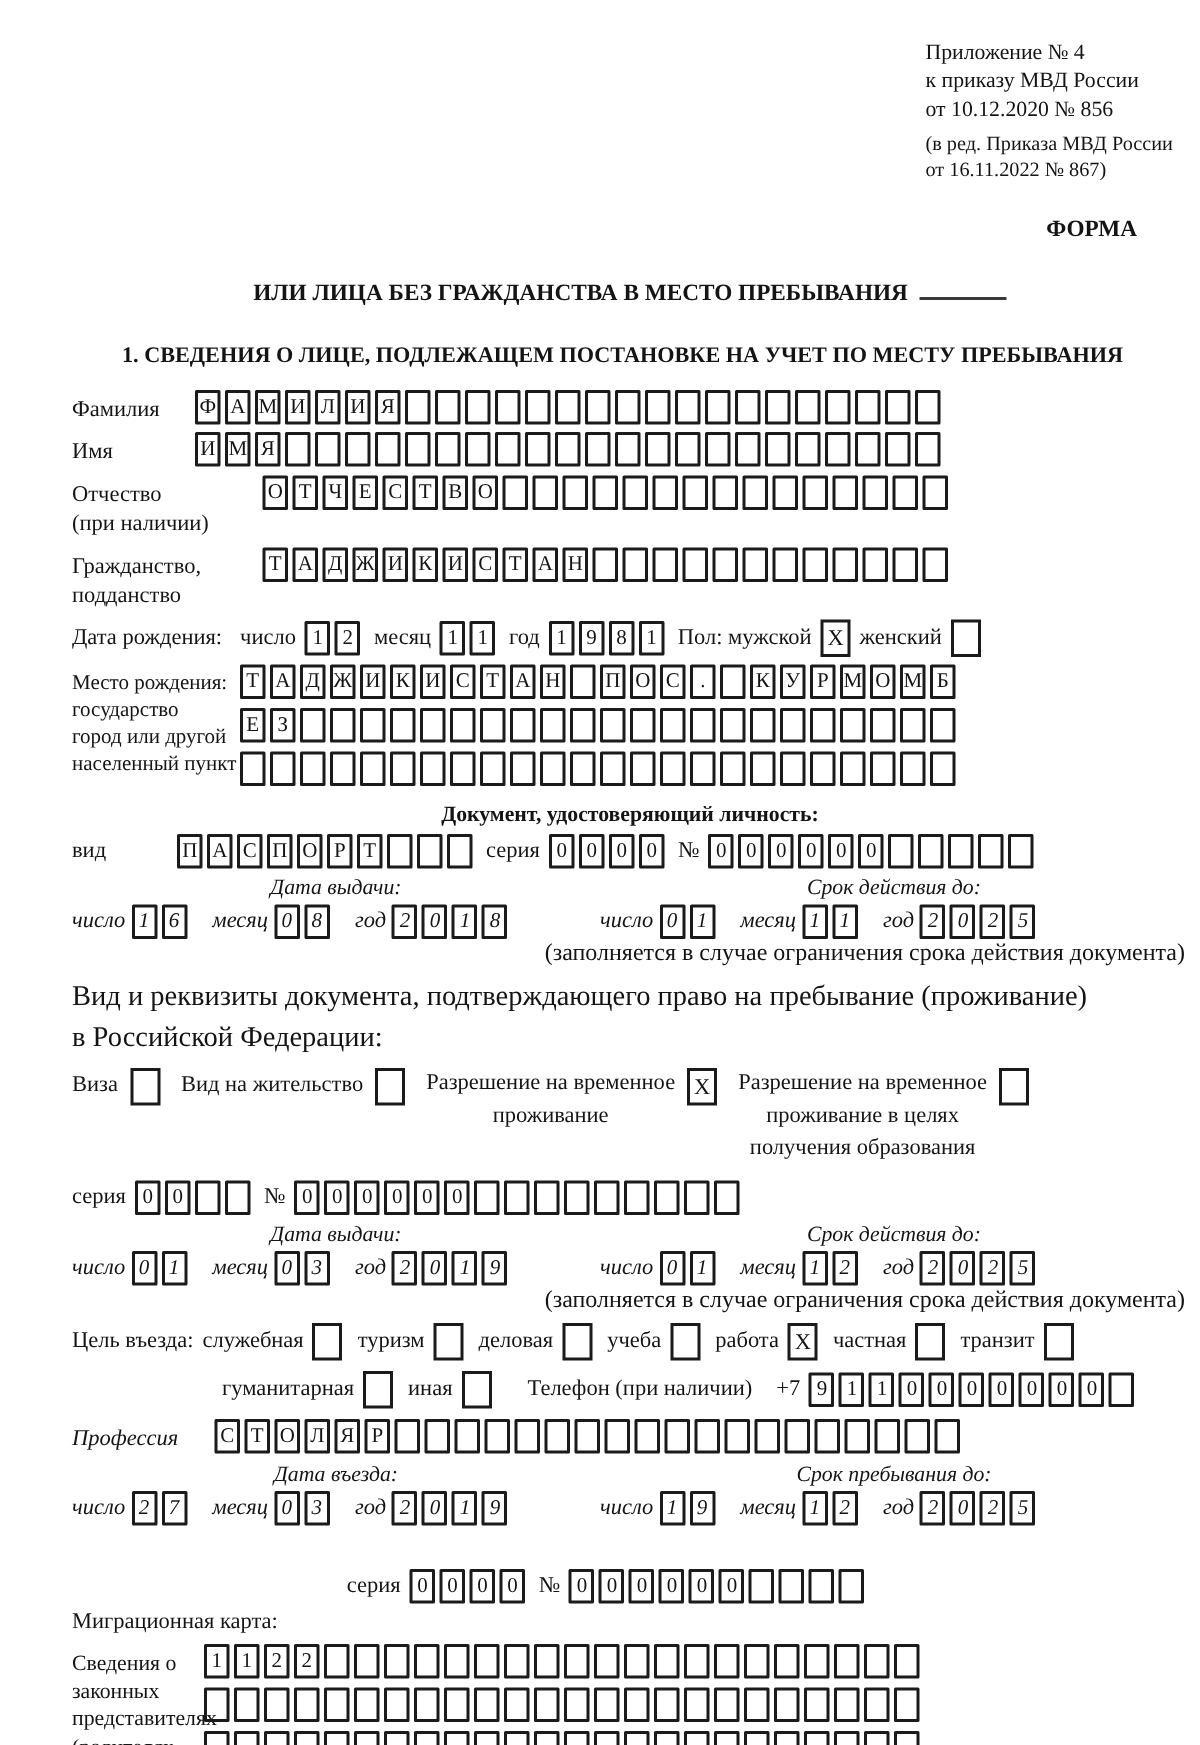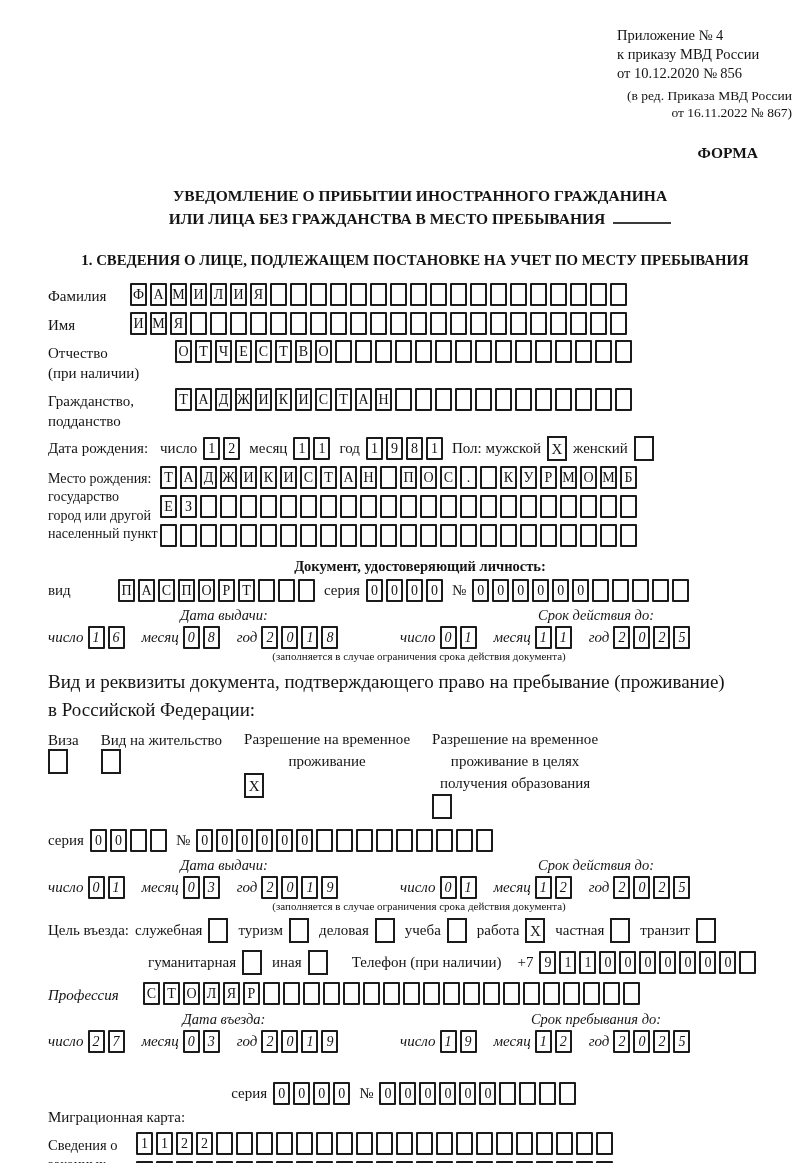--- a/index.html
+++ b/index.html
@@ -2,21 +2,21 @@
 <html lang="ru"><head>
 <meta charset="utf-8">
 <style>
   * { box-sizing: border-box; }
   html,body { margin:0; padding:0; background:#ffffff; }
   body { width:800px; color:#141414; font-family:"Liberation Serif","DejaVu Serif",serif; }
   .page { width:800px; min-height:1163px; padding:26px 8px 20px 48px; }
 
   
   .appendix { margin-left:569px; font-size:14.5px; line-height:1.3; }
-  .edition  { font-size:13.5px; margin-top:4px;text-align:right; }
+  .edition  { font-size:13.5px; margin-top:4px; }
   .form-label { text-align:right; padding-right:34px; font-weight:bold; font-size:15.5px; margin-top:22px; }
 
   .title { text-align:center; font-weight:bold; font-size:15.5px; margin-top:22px; line-height:1.5; }
   .title-underline { display:inline-block; width:58px; border-bottom:2px solid #3a3a3a; height:0.85em; margin-left:8px; }
 
   .sec-heading { font-weight:bold; font-size:14.8px; text-align:center; margin-top:22px; margin-bottom:14px; white-space:nowrap; margin-left:-10px; }
 
   
   .cell { display:inline-block; width:17px; height:23px; border:2px solid #1b1b1b; border-radius:1px;
           margin-right:3px; text-align:center; font-size:14px; line-height:20px; vertical-align:top; }
@@ -38,26 +38,26 @@
   .inline-row .dlbl:first-child { margin-left:0; }
 
   
   .dates { display:flex; margin-top:2px;font-style:italic; }
   .dcol-left  { width:352px; }
   .dcol-right { flex:1; }
   .dhead { text-align:center; font-size:14.5px; margin-bottom:2px; }
   .dline { display:flex; align-items:center; font-size:15px; }
   .dline .dlbl { margin-right:4px; flex:none; }
   .dline .gap { width:14px; flex:none; }
-  .note-right { font-size:11px; text-align:center; padding-right:2px; margin-top:1px; margin-bottom:6px; }
+  .note-right { font-size:16px; text-align:right; padding-right:2px; margin-top:1px; margin-bottom:6px; }
 
   .intro { font-size:19px; line-height:1.45; }
 
   .res-row { display:flex; align-items:flex-start; margin-top:6px; margin-bottom:10px; }
-  .res-item { display:flex; align-items:flex-start; margin-right:14px; font-size:15px;flex-direction:column; }
+  .res-item { display:flex; align-items:flex-start; margin-right:14px; font-size:15px; }
   .res-item .lbl { padding-top:3px; margin-right:8px; }
   .res-lines { text-align:center; line-height:1.45; margin-right:8px; }
 
   .purpose-row { display:flex; align-items:center; font-size:15px; margin-bottom:7px; }
   .purpose-row .p-lbl { margin-right:6px; flex:none; }
   .purpose-row .checkbox { margin-right:10px; }
   .indent { margin-left:100px; }
 
   .note-center { font-size:13px; margin-left:130px; margin-top:16px; }
 </style>
@@ -72,21 +72,20 @@
     <div>от 10.12.2020 № 856</div>
     <div class="edition">
       <div>(в ред. Приказа МВД России</div>
       <div>от 16.11.2022 № 867)</div>
     </div>
   </div>
 
   <div class="form-label">ФОРМА</div>
 
   <div class="title">
-    <div>УВЕДОМЛЕНИЕ О ПРИБЫТИИ ИНОСТРАННОГО ГРАЖДАНИНА</div>
     <div><span>ИЛИ ЛИЦА БЕЗ ГРАЖДАНСТВА В МЕСТО ПРЕБЫВАНИЯ</span><span class="title-underline"></span></div>
   </div>
 
   <div class="sec-heading">1. СВЕДЕНИЯ О ЛИЦЕ, ПОДЛЕЖАЩЕМ ПОСТАНОВКЕ НА УЧЕТ ПО МЕСТУ ПРЕБЫВАНИЯ</div>
 
   <div class="row">
     <div class="flabel w82">Фамилия</div>
     <div class="boxes"><span class="cell">Ф</span><span class="cell">А</span><span class="cell">М</span><span class="cell">И</span><span class="cell">Л</span><span class="cell">И</span><span class="cell">Я</span><span class="cell"></span><span class="cell"></span><span class="cell"></span><span class="cell"></span><span class="cell"></span><span class="cell"></span><span class="cell"></span><span class="cell"></span><span class="cell"></span><span class="cell"></span><span class="cell"></span><span class="cell"></span><span class="cell"></span><span class="cell"></span><span class="cell"></span><span class="cell"></span><span class="cell"></span><span class="cell"></span></div>
   </div>
 

